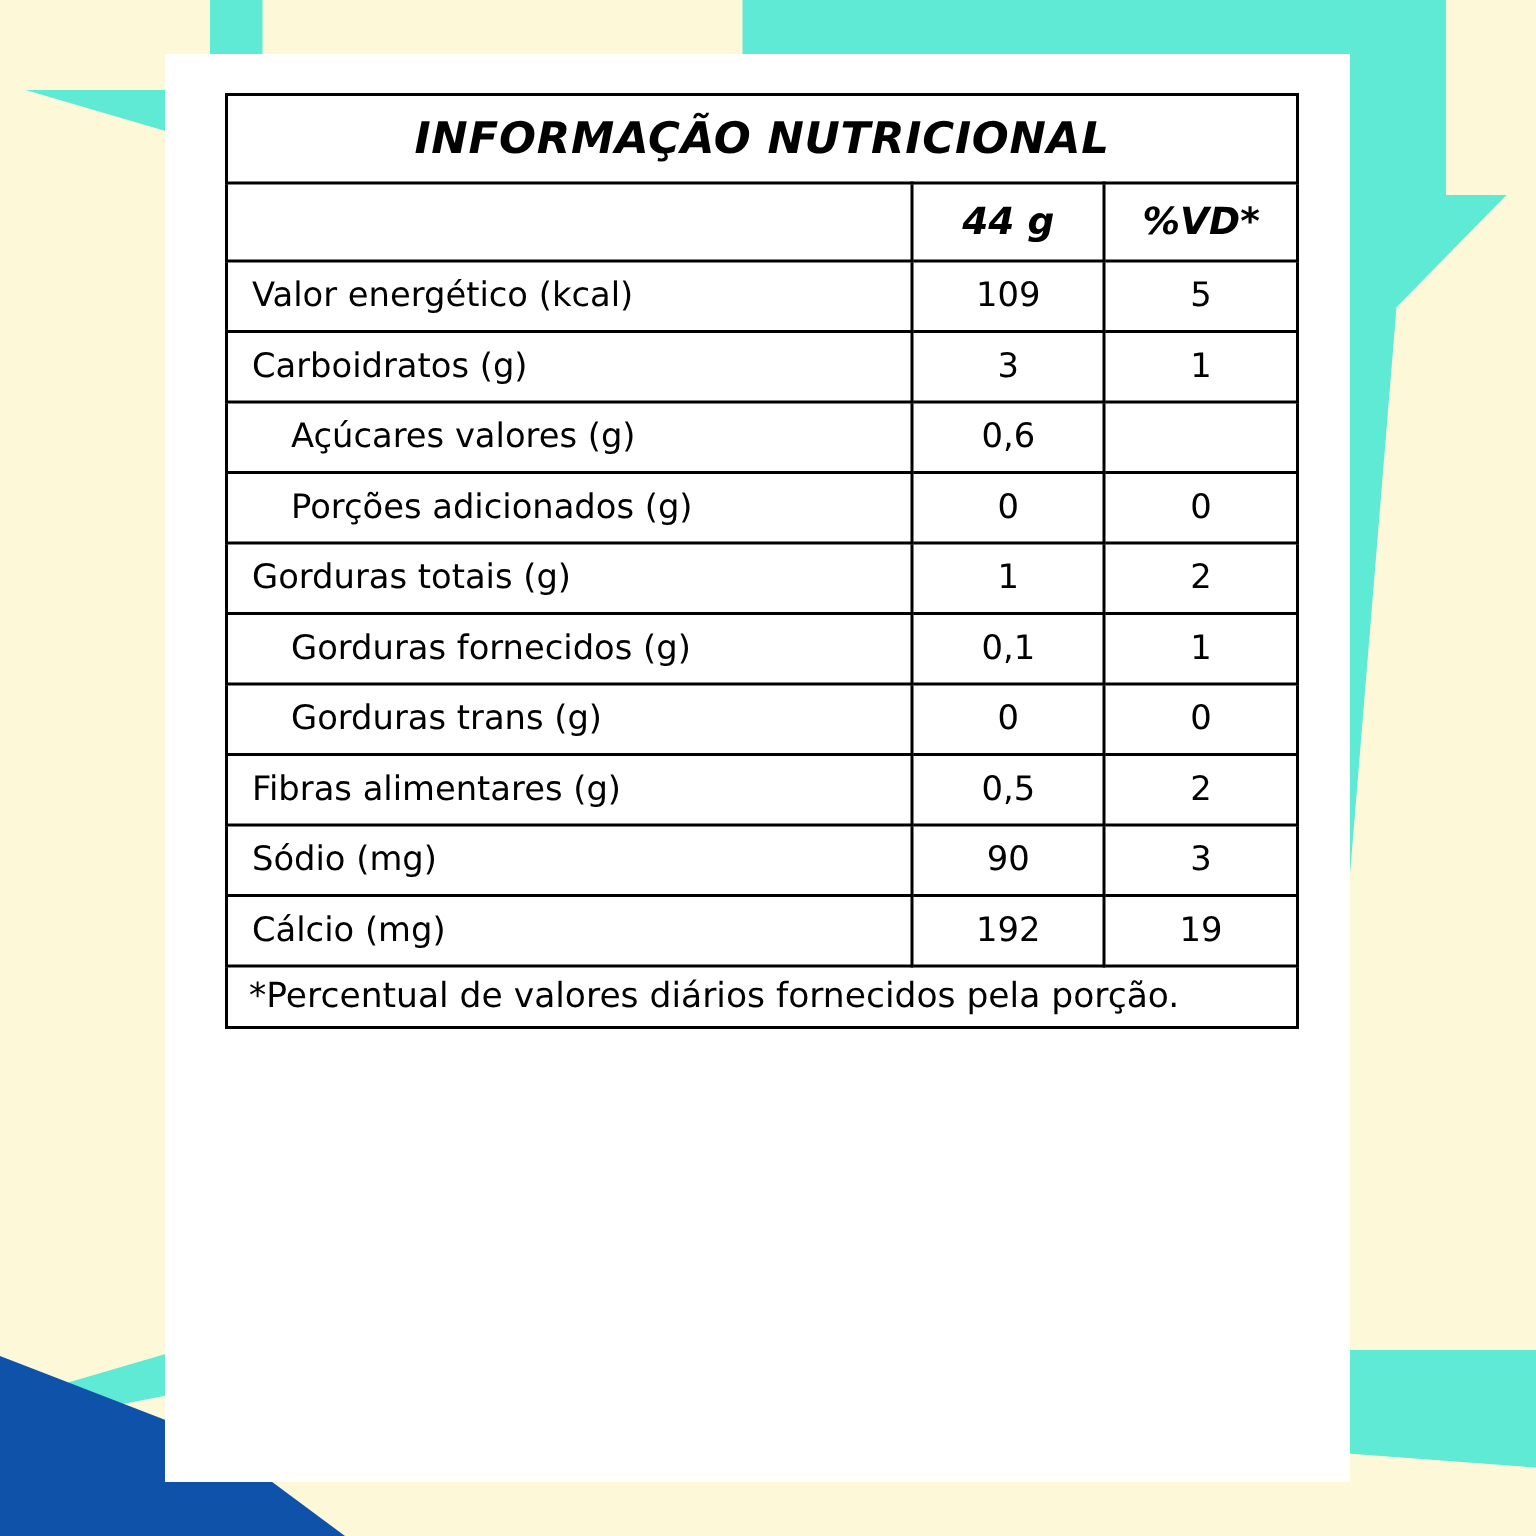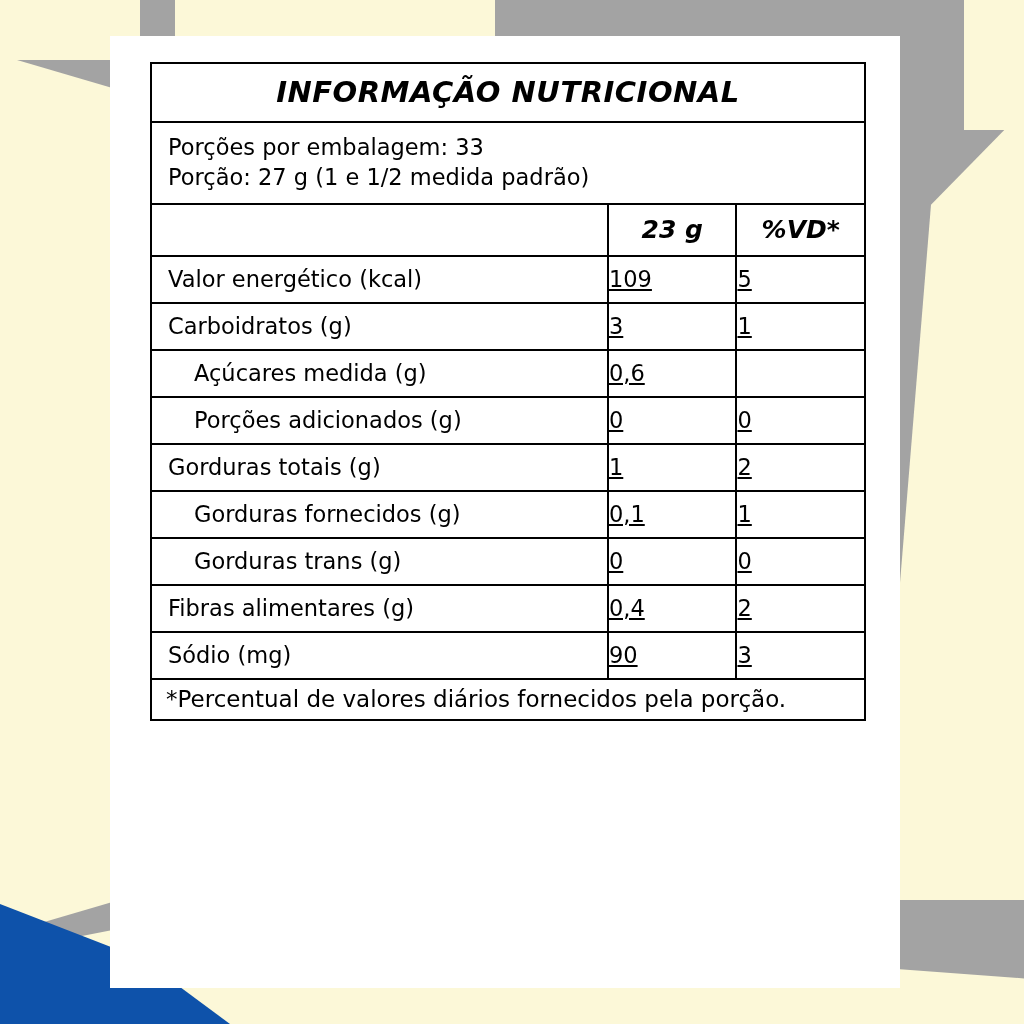--- a/index.html
+++ b/index.html
@@ -10,21 +10,21 @@
     width: 1024px;
     height: 1024px;
     overflow: hidden;
     font-family: "DejaVu Sans", sans-serif;
     background: #0b4ea2;
   }
   .canvas {
     position: relative;
     width: 1024px;
     height: 1024px;
-    background: #a3a3a3;
+    background: #5eead4;
     overflow: hidden;
   }
   
   .shape {
     position: absolute;
   }
   .shape-cream-topleft {
     top: 0; left: 0;
     width: 140px; height: 60px;
     background: #fcf8d8;
@@ -124,24 +124,23 @@
   .row-label {
     font-size: 22.5px;
     padding: 9px 0 10px 16px !important;
     white-space: nowrap;
     margin-top: 32px;
   }
   .row-label.indent {
     padding-left: 42px !important;
   }
   .row-value, .row-vd {
-    text-align: left;
+    text-align: center;
     font-size: 22.5px;
     padding: 9px 0 10px 0 !important;
-    text-decoration: underline;
   }
 
   .thick-top td { border-top: 3px solid #000; }
 
   .footnote-cell {
     font-size: 23px;
     padding: 6px 0 7px 14px !important;
     border-top: 3px solid #000;
   }
 
@@ -169,43 +168,37 @@
         <colgroup>
           <col class="c-label">
           <col class="c-amount">
           <col class="c-vd">
         </colgroup>
         <tbody>
           <tr class="outer-top">
             <td class="title-cell" colspan="3">INFORMAÇÃO NUTRICIONAL</td>
           </tr>
           <tr>
-            <td class="portion-cell" colspan="3">
-              <div class="portion-line">Porções por embalagem: 33</div>
-              <div class="portion-line">Porção: 27 g (1 e 1/2 medida padrão)</div>
-            </td>
-          </tr>
-          <tr>
             <td class="hdr-blank"></td>
-            <td class="hdr-amount">23 g</td>
+            <td class="hdr-amount">44 g</td>
             <td class="hdr-vd">%VD*</td>
           </tr>
 
           <tr>
             <td class="row-label">Valor energético (kcal)</td>
             <td class="row-value">109</td>
             <td class="row-vd">5</td>
           </tr>
           <tr>
             <td class="row-label">Carboidratos (g)</td>
             <td class="row-value">3</td>
             <td class="row-vd">1</td>
           </tr>
           <tr>
-            <td class="row-label indent">Açúcares medida (g)</td>
+            <td class="row-label indent">Açúcares valores (g)</td>
             <td class="row-value">0,6</td>
             <td class="row-vd"></td>
           </tr>
           <tr>
             <td class="row-label indent">Porções adicionados (g)</td>
             <td class="row-value">0</td>
             <td class="row-vd">0</td>
           </tr>
           <tr>
             <td class="row-label">Gorduras totais (g)</td>
@@ -217,27 +210,32 @@
             <td class="row-value">0,1</td>
             <td class="row-vd">1</td>
           </tr>
           <tr>
             <td class="row-label indent">Gorduras trans (g)</td>
             <td class="row-value">0</td>
             <td class="row-vd">0</td>
           </tr>
           <tr class="thick-top">
             <td class="row-label">Fibras alimentares (g)</td>
-            <td class="row-value">0,4</td>
+            <td class="row-value">0,5</td>
             <td class="row-vd">2</td>
           </tr>
           <tr>
             <td class="row-label">Sódio (mg)</td>
             <td class="row-value">90</td>
             <td class="row-vd">3</td>
+          </tr>
+          <tr>
+            <td class="row-label">Cálcio (mg)</td>
+            <td class="row-value">192</td>
+            <td class="row-vd">19</td>
           </tr>
 
           <tr>
             <td class="footnote-cell" colspan="3">*Percentual de valores diários fornecidos pela porção.</td>
           </tr>
         </tbody>
       </table>
     </div>
   </div>
 </div>

